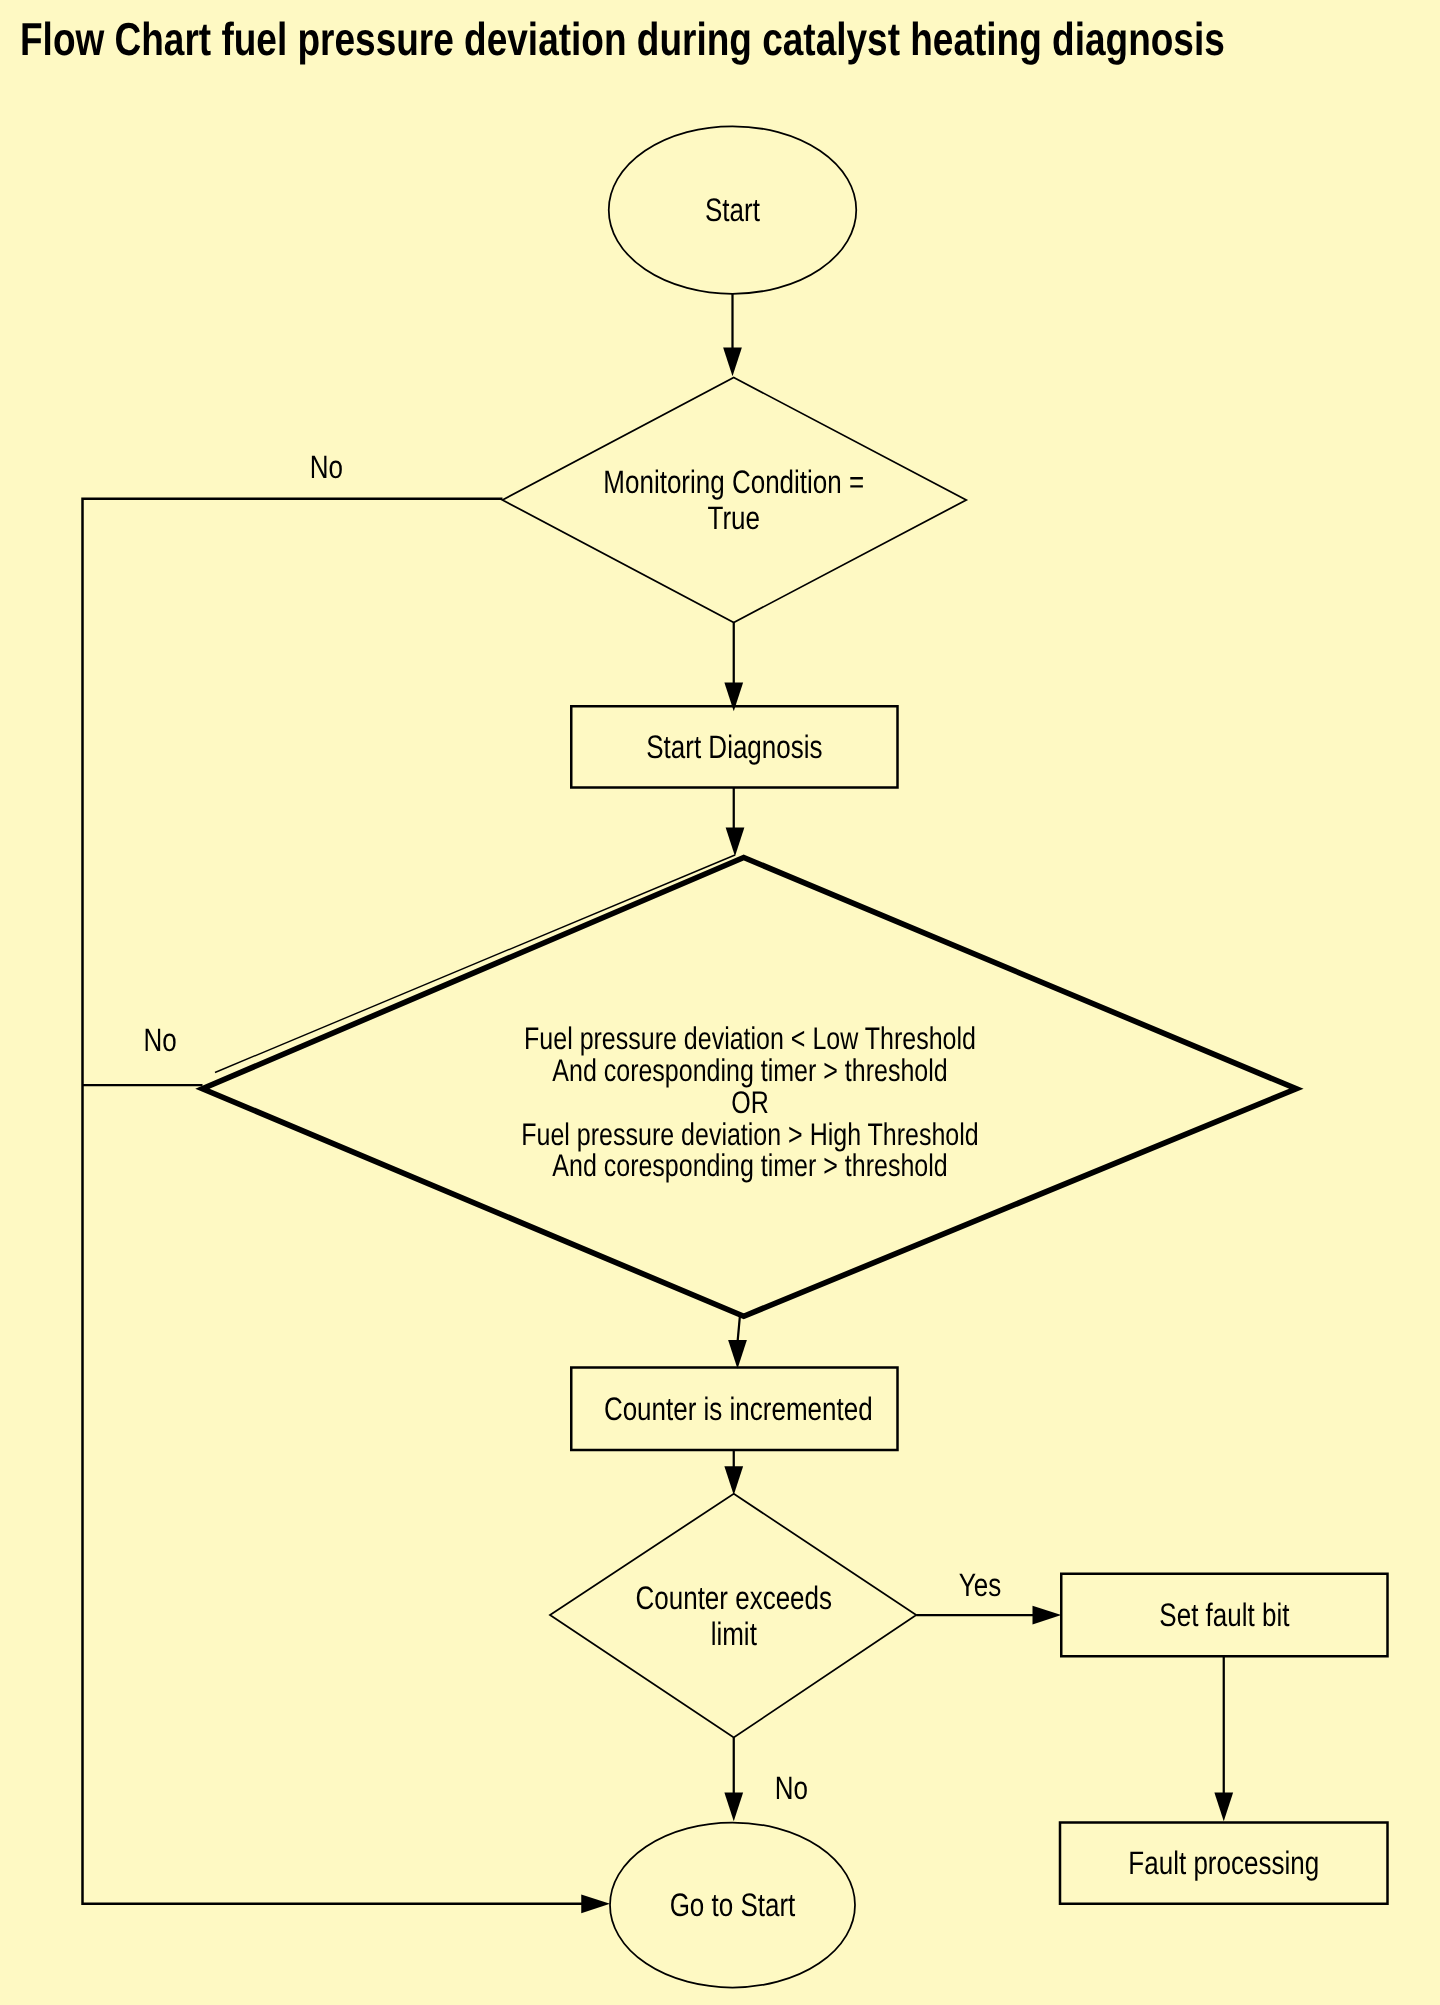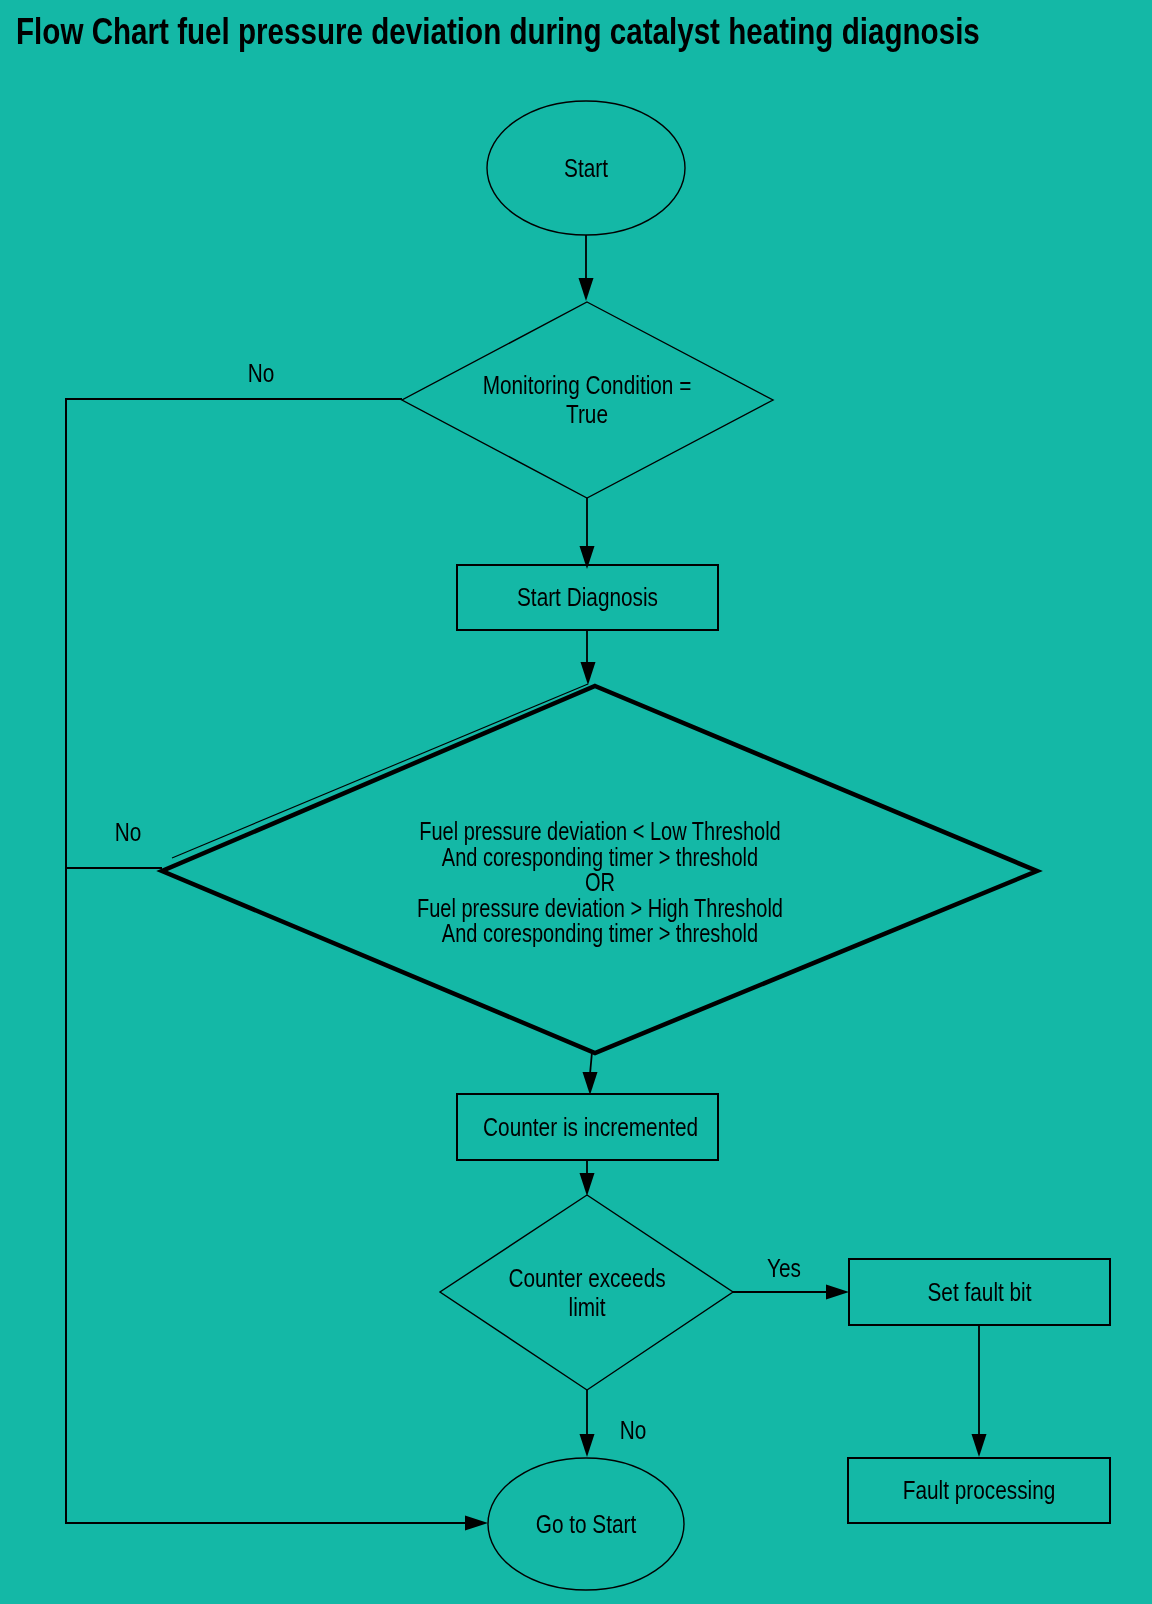--- a/index.html
+++ b/index.html
@@ -4,21 +4,21 @@
 <style>
   html, body {
     margin: 0;
     padding: 0;
     background: #ffffff;
   }
   #canvas {
     position: relative;
     width: 1152px;
     height: 1604px;
-    background: #14b8a6;
+    background: #fef9c3;
     font-family: "Liberation Sans", sans-serif;
     color: #000000;
     overflow: hidden;
   }
   #flow-svg {
     position: absolute;
     left: 0;
     top: 0;
   }
   .lbl {

